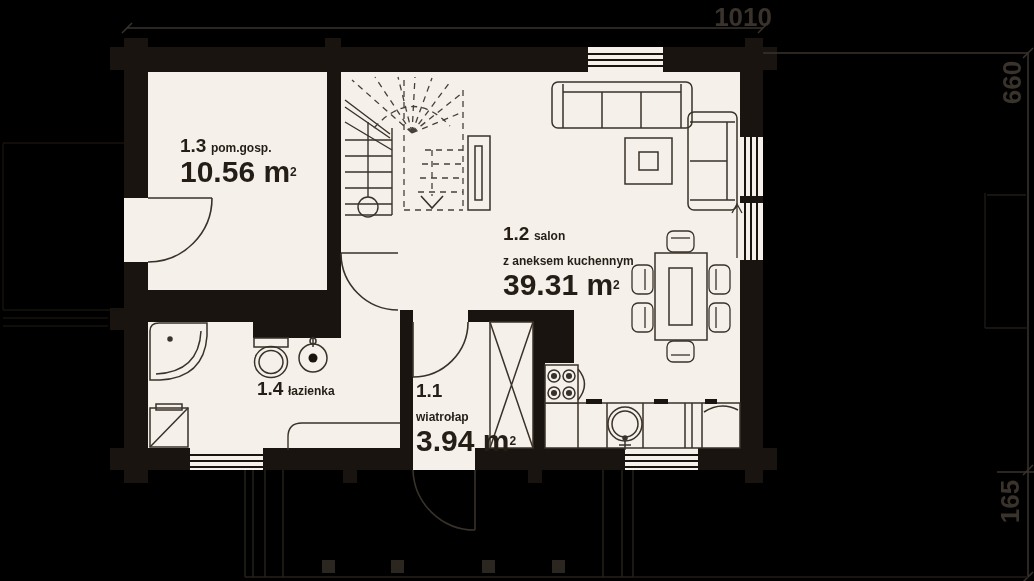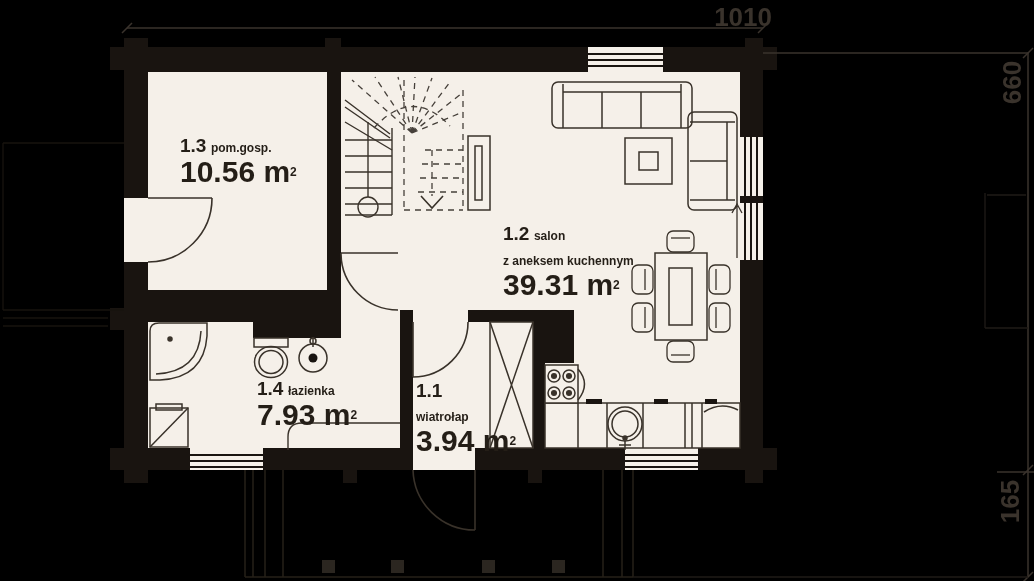--- a/index.html
+++ b/index.html
@@ -242,21 +242,20 @@
   </div>
 
   <div class="label" style="left:503px;top:174px;line-height:23px;margin-top:48px;">
     <div><span class="num">1.2</span> <span class="rname">salon</span></div>
     <div><span class="rname">z aneksem kuchennym</span></div>
     <div><span class="area">39.31 m</span><sup>2</sup></div>
   </div>
 
   <div class="label" style="left:209px;top:377px;margin-left:48px;">
     <div><span class="num">1.4</span> <span class="rname">łazienka</span></div>
-    <div><span class="area">7.93 m</span><sup>2</sup></div>
   </div>
 
   <div class="label" style="left:416px;top:379px;line-height:24px;">
     <div><span class="num">1.1</span></div>
     <div><span class="rname">wiatrołap</span></div>
     <div><span class="area">3.94 m</span><sup>2</sup></div>
   </div>
 
   <div class="dim" style="left:672px;top:2px;width:100px;text-align:right;">1010</div>
   <div class="dim vert" style="left:986px;top:67px;width:52px;">660</div>

